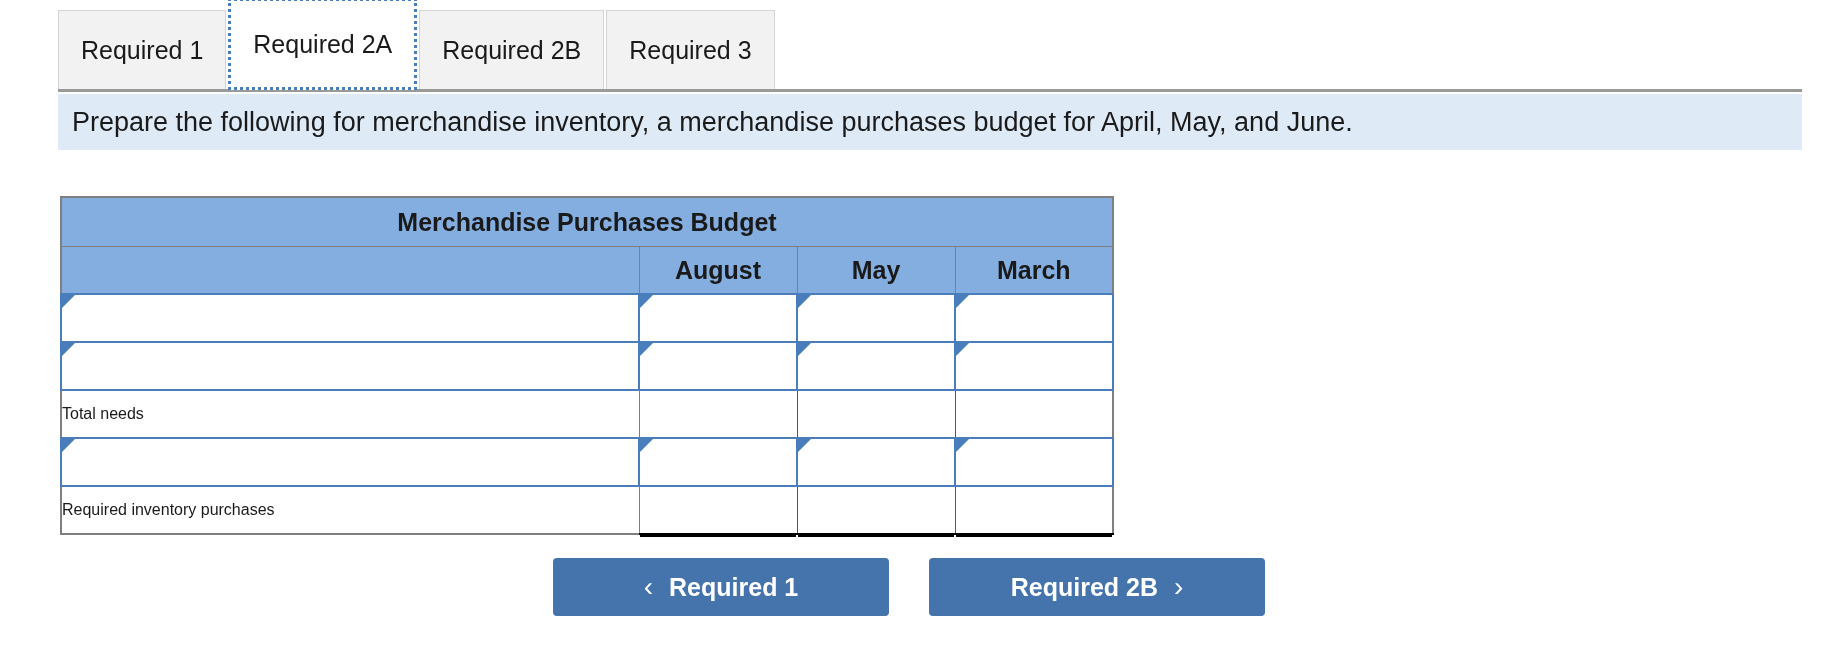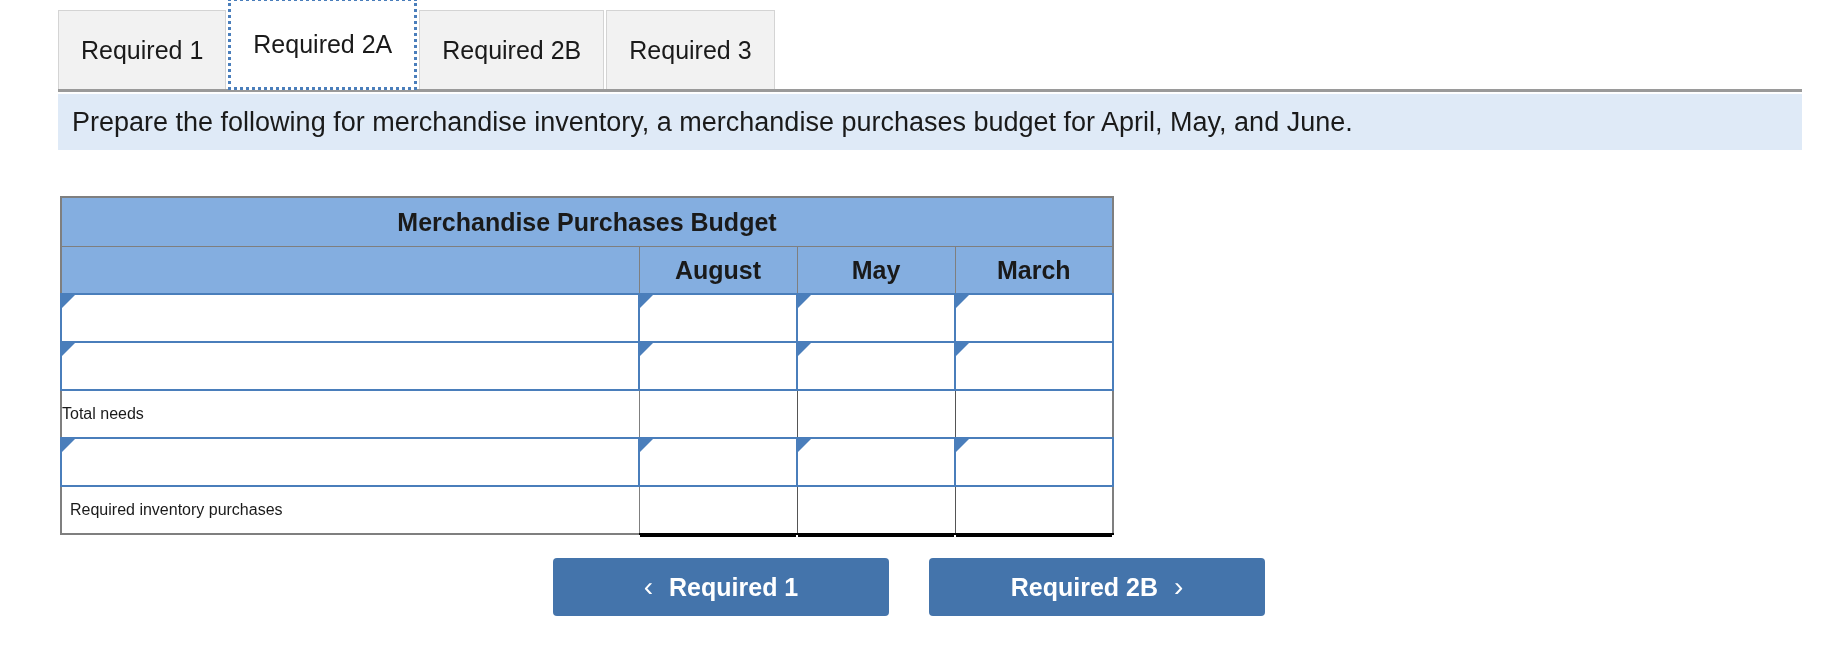--- a/index.html
+++ b/index.html
@@ -187,21 +187,20 @@
     border-top: 2px solid #000000;
   }
   .value-cell.lastrow {
     border: 1px solid #555555;
     border-top: 2px solid #000000;
     border-bottom: 2px solid #000000;
     box-shadow: 0 4px 0 -1px #000000;
   }
   .label-cell.lastrow-label {
     border: 1px solid #7f7f7f;
-    padding-left: 8px;
   }
 
   
   .navbar {
     position: absolute;
     left: 0;
     top: 558px;
     width: 1842px;
     display: flex;
     justify-content: flex-start;

